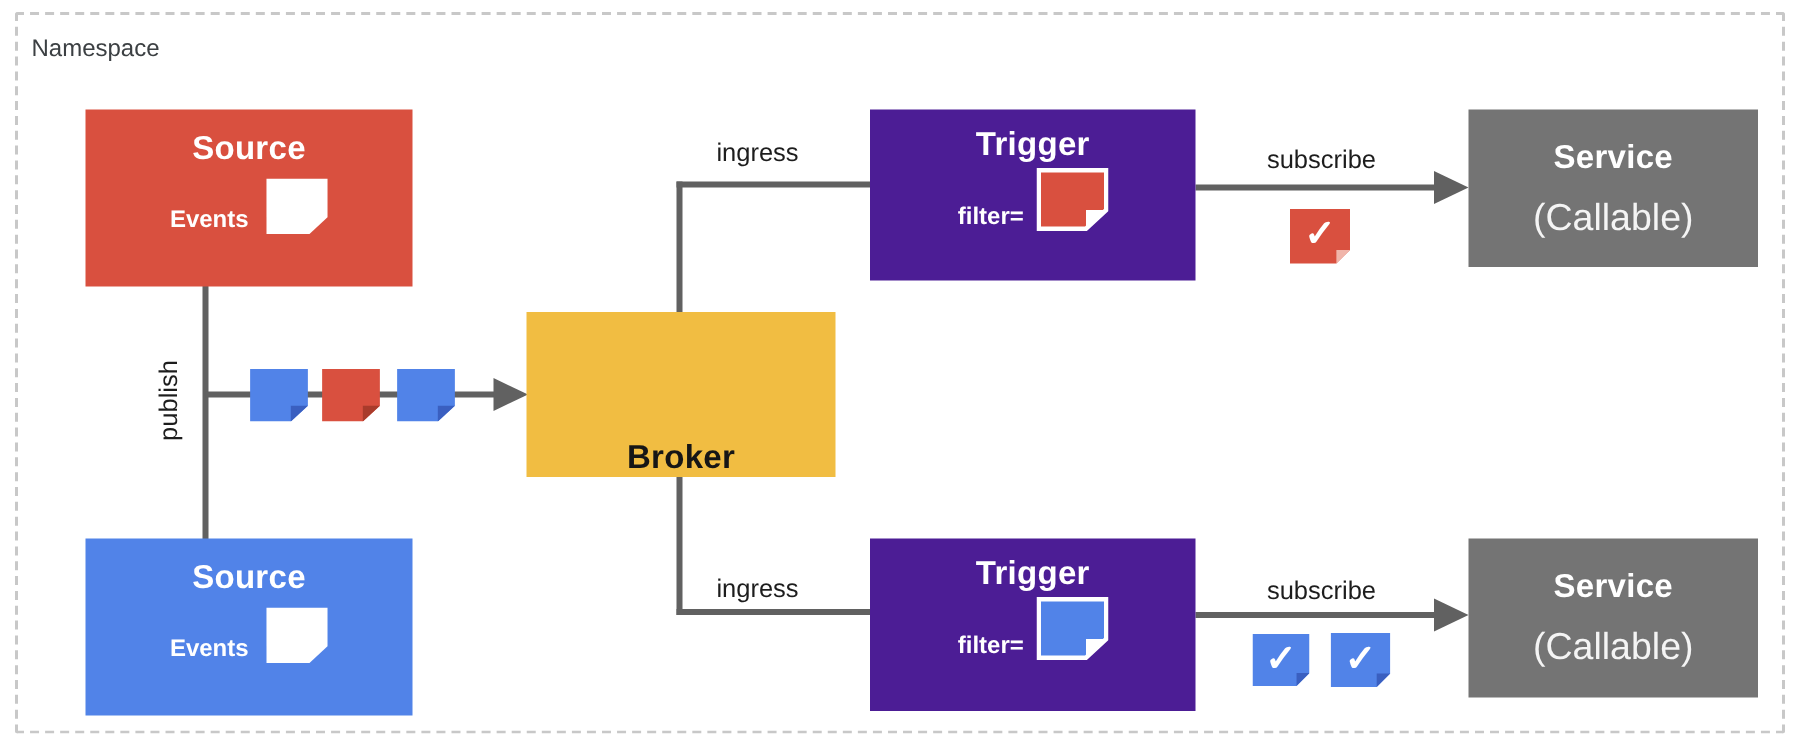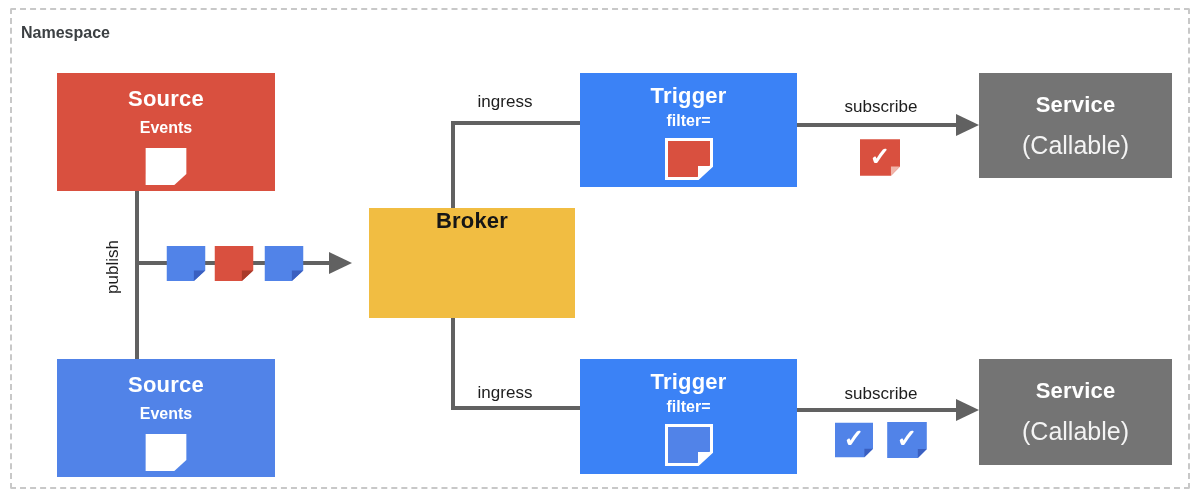--- a/index.html
+++ b/index.html
@@ -5,31 +5,31 @@
   html,body{margin:0;padding:0;background:#ffffff;}
   .canvas{
     position:relative;width:1200px;height:499px;background:#ffffff;
     font-family:"Liberation Sans", sans-serif;overflow:hidden;
   }
   .frame{
     position:absolute;left:10px;top:8px;width:1176px;height:477px;
     border:2px dashed #c8c8c8;border-radius:2px;background:transparent;
   }
   .ns-label{
-    position:absolute;left:21px;top:24px;font-size:16px;font-weight:bold;color:#3c4043;
+    position:absolute;left:21px;top:24px;font-size:16px;font-weight:normal;color:#3c4043;
   }
   .box{position:absolute;display:flex;flex-direction:column;align-items:center;}
   .box .title{font-size:22px;font-weight:bold;color:#ffffff;letter-spacing:.2px;}
   .src{background:#d9503f;padding-top:13px;gap:7px;margin-left:28px;}
   .src.blue{background:#5183e8;}
-  .row{display:flex;align-items:center;gap:11px;flex-direction:column;}
+  .row{display:flex;align-items:flex-end;gap:11px;}
   .small-label{font-size:16px;font-weight:bold;color:#ffffff;}
-  .broker{background:#f1bd42;justify-content:flex-start;margin-left:18px;}
+  .broker{background:#f1bd42;justify-content:flex-end;}
   .broker .title{color:#161616;}
-  .trigger{background:#3b82f6;padding-top:10px;gap:3px;}
+  .trigger{background:#4c1d95;padding-top:10px;gap:3px;}
   .service{background:#747474;justify-content:center;gap:14px;}
   .service .subtitle{font-size:25px;color:#f4f4f4;line-height:1.1;}
   .line{position:absolute;background:#616161;}
   .arrowhead{position:absolute;width:0;height:0;border-top:11px solid transparent;
     border-bottom:11px solid transparent;border-left:23px solid #616161;}
   .edge-label{position:absolute;font-size:17px;color:#1d1d1d;text-align:center;width:100px;}
   .publish-label{transform:rotate(-90deg);width:70px;}
   .note{position:absolute;}
   .check-note{position:absolute;}
   .check-note .tick{

